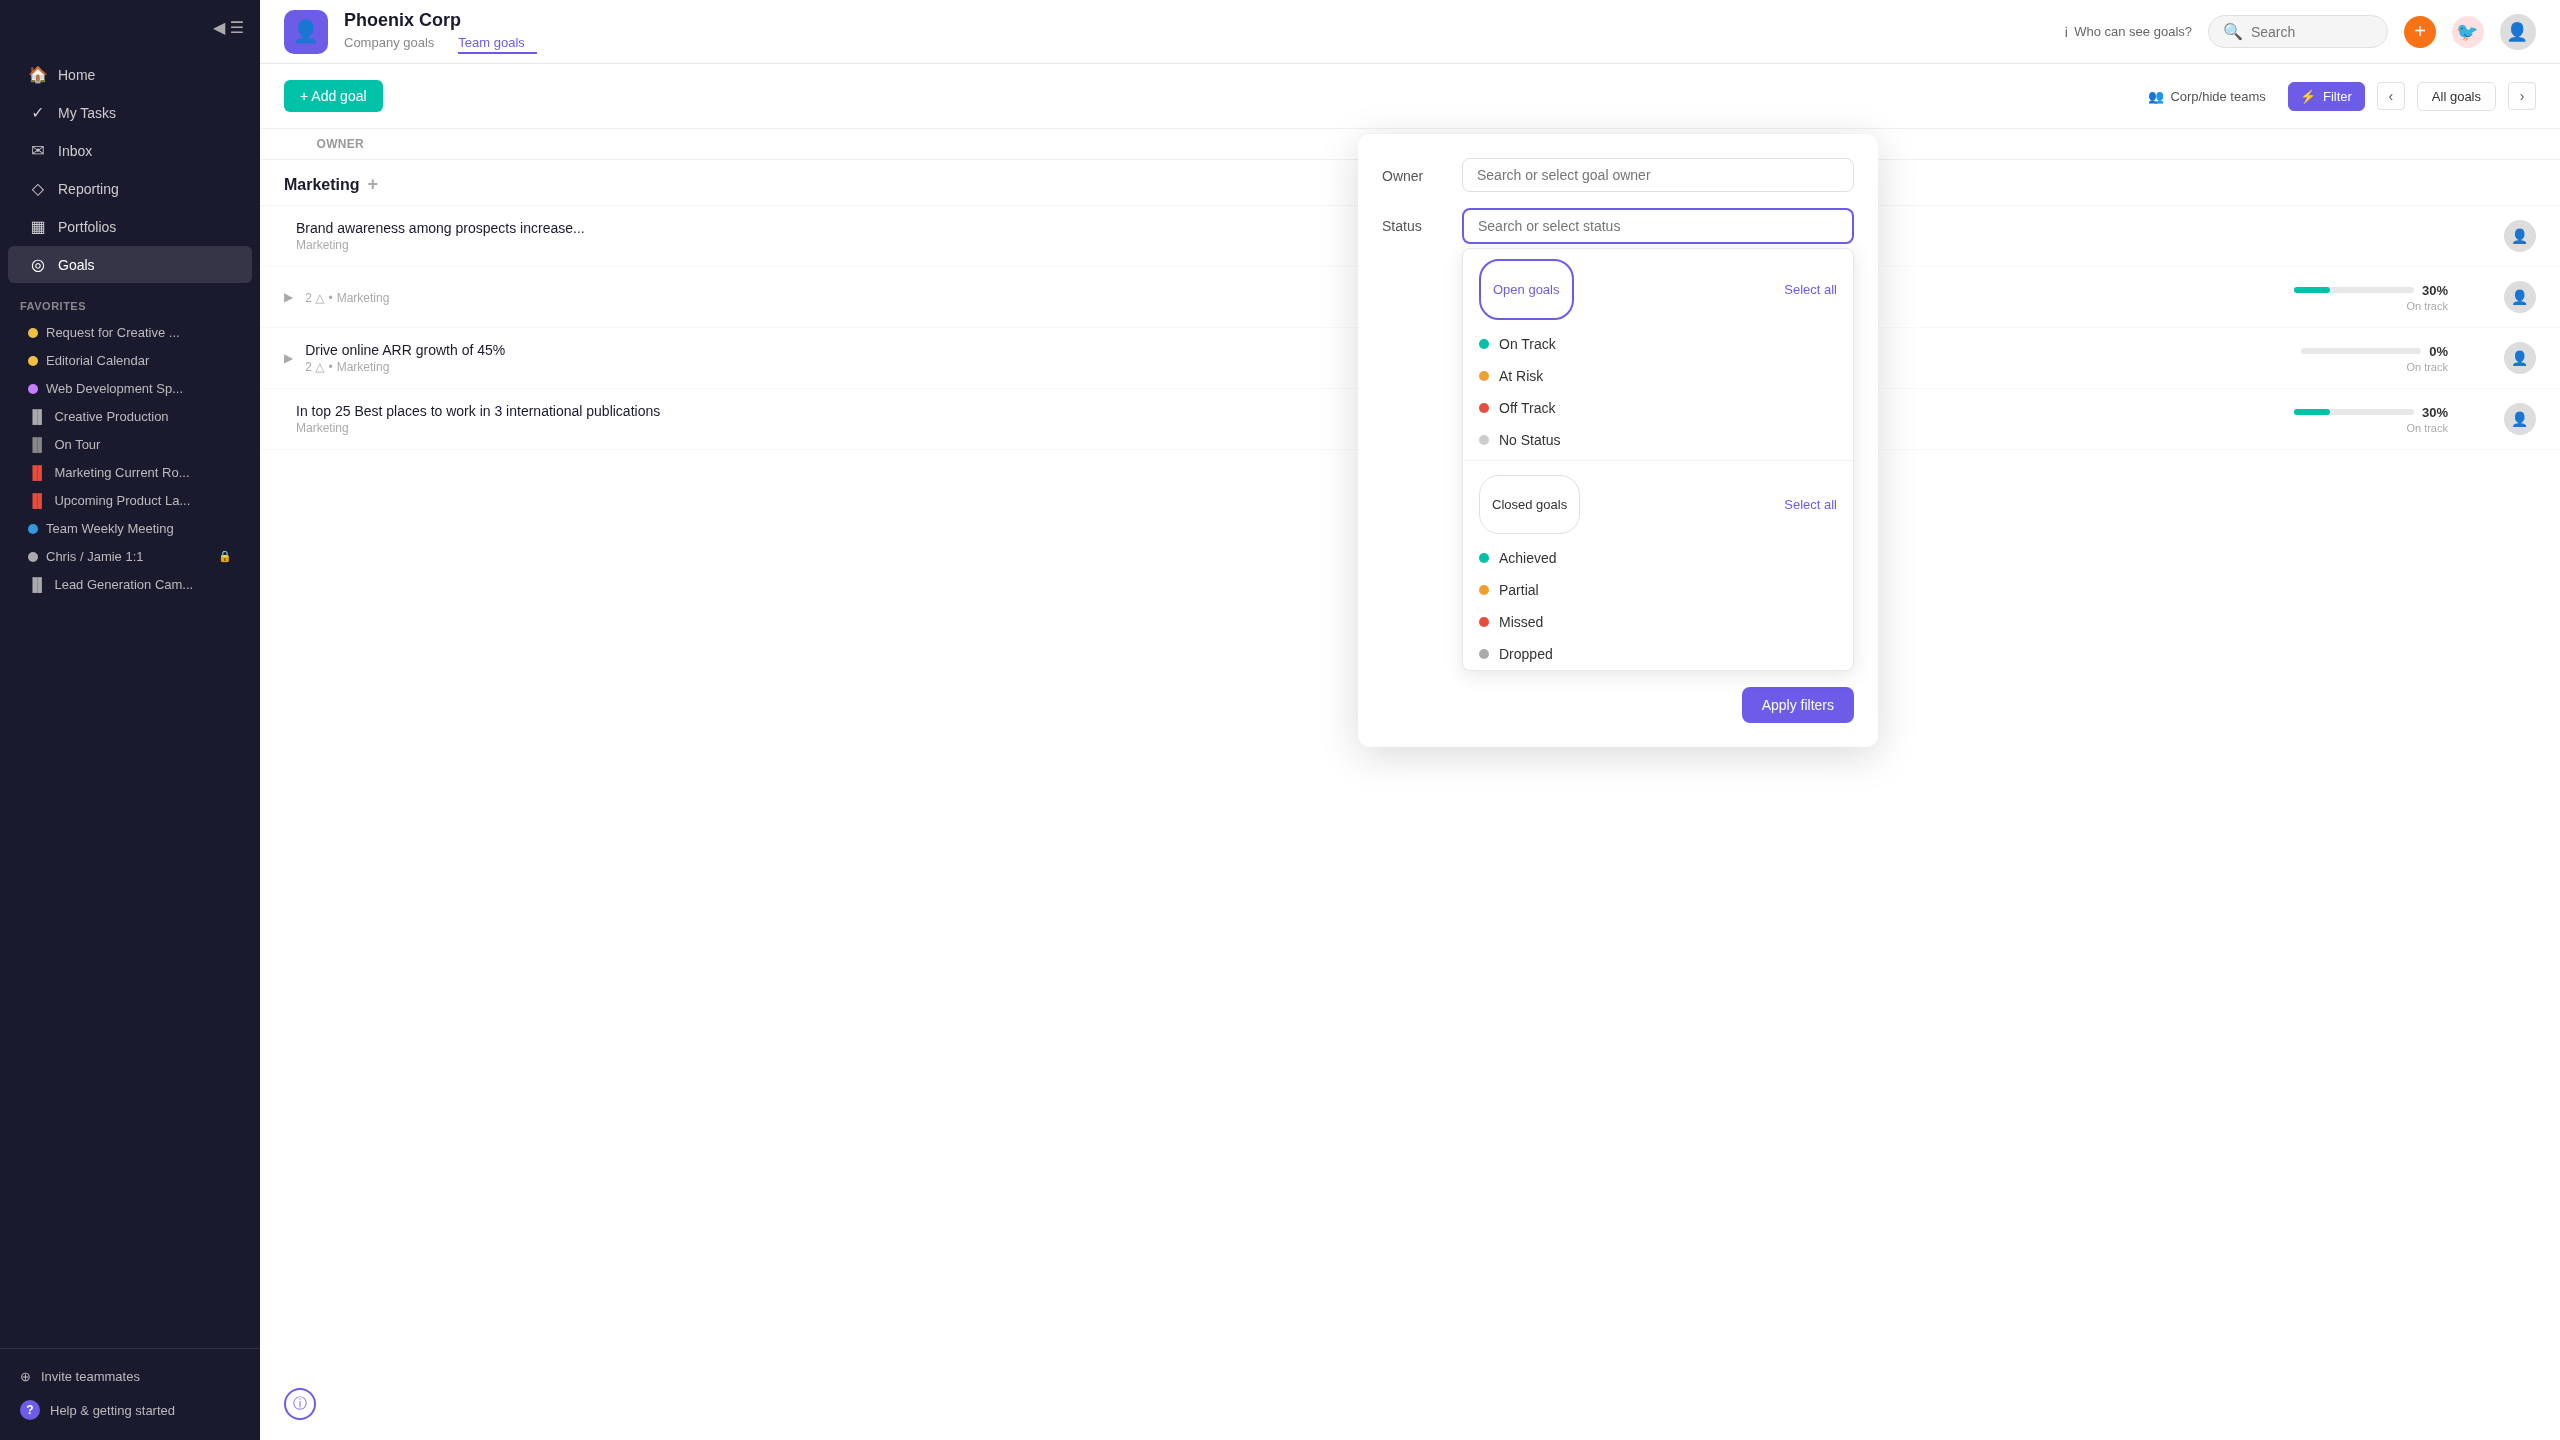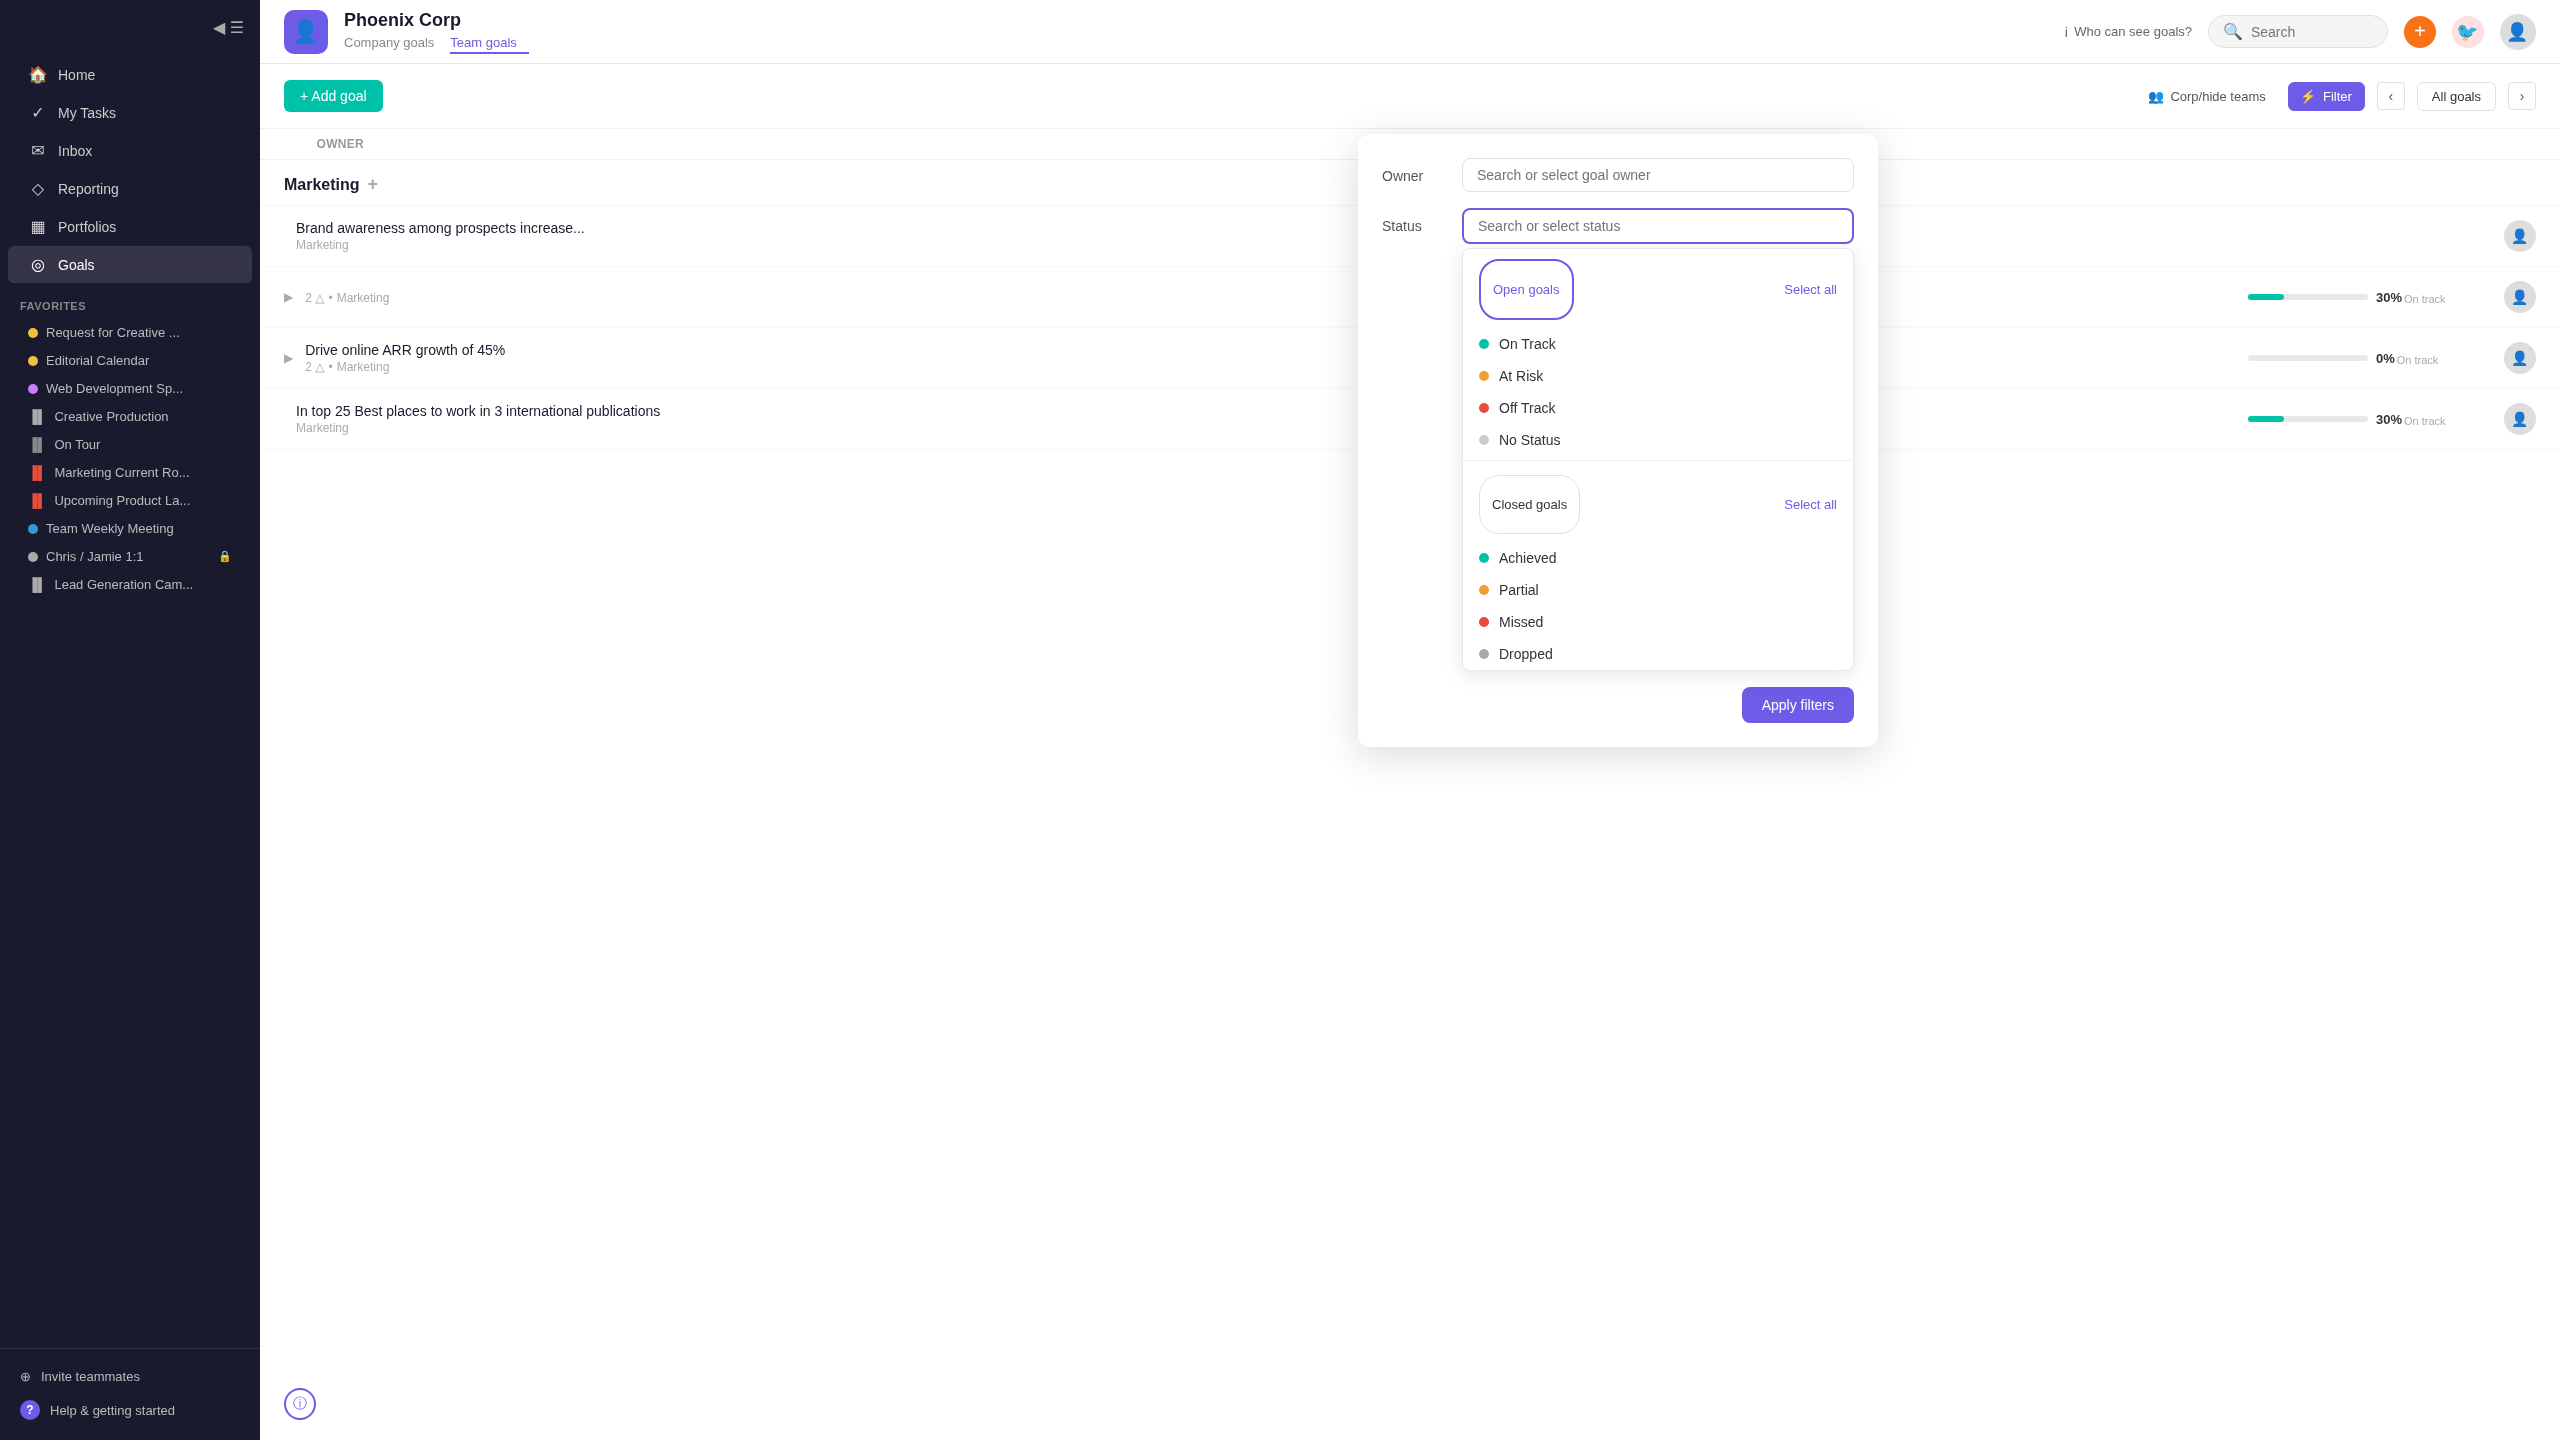--- a/index.html
+++ b/index.html
@@ -97,21 +97,21 @@
       background: #6c5ce7;
       border-radius: 10px;
       display: flex;
       align-items: center;
       justify-content: center;
       color: white;
       font-size: 22px;
     }
     .header-title-block { display: flex; flex-direction: column; }
     .header-org-name { font-size: 18px; font-weight: 700; color: #1a1a2e; }
-    .header-tabs { display: flex; gap: 4px; margin-top: 2px; }
+    .header-tabs { display: flex; gap: 12px; margin-top: 2px; }
     .header-tab {
       font-size: 13px;
       color: #888;
       padding: 2px 12px 2px 0;
       cursor: pointer;
       border-bottom: 2px solid transparent;
     }
     .header-tab.active { color: #6c5ce7; border-bottom: 2px solid #6c5ce7; font-weight: 500; }
     .header-spacer { flex: 1; }
     .header-who-can { display: flex; align-items: center; gap: 6px; font-size: 13px; color: #666; cursor: pointer; }
@@ -278,21 +278,21 @@
       display: flex;
       align-items: center;
       padding: 14px 24px;
       border-bottom: 1px solid #f8f8f8;
       gap: 8px;
     }
     .goal-expand { color: #aaa; font-size: 12px; cursor: pointer; margin-right: 4px; }
     .goal-name-block { flex: 1; }
     .goal-name { font-size: 14px; color: #1a1a2e; font-weight: 400; }
     .goal-meta { font-size: 12px; color: #aaa; margin-top: 2px; display: flex; align-items: center; gap: 4px; }
-    .goal-progress-block { width: 200px; display: flex; flex-direction: row; align-items: flex-end; gap: 2px; }
+    .goal-progress-block { width: 200px; display: flex; flex-direction: column; align-items: flex-end; gap: 2px; }
     .progress-bar-wrap { width: 120px; height: 6px; background: #e8e8e8; border-radius: 3px; }
     .progress-bar-fill { height: 100%; border-radius: 3px; }
     .progress-pct { font-size: 13px; font-weight: 600; color: #333; }
     .progress-label { font-size: 11px; color: #aaa; }
     .goal-owner { width: 80px; display: flex; justify-content: flex-end; }
     .owner-avatar { width: 32px; height: 32px; border-radius: 50%; background: #ddd; overflow: hidden; display: flex; align-items: center; justify-content: center; font-size: 14px; }
 
     
     .filter-overlay {
       position: absolute;

